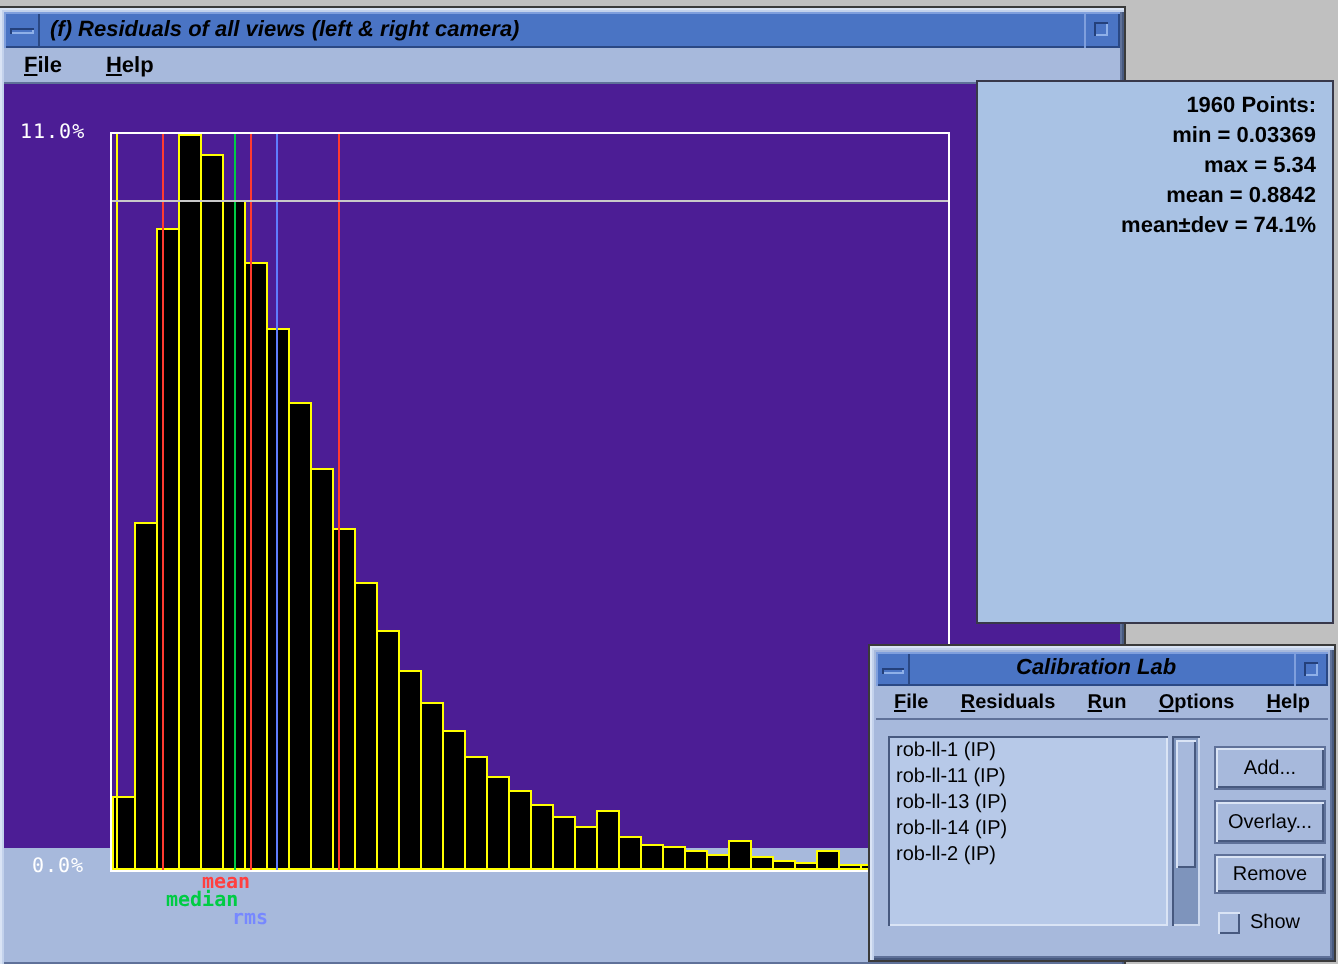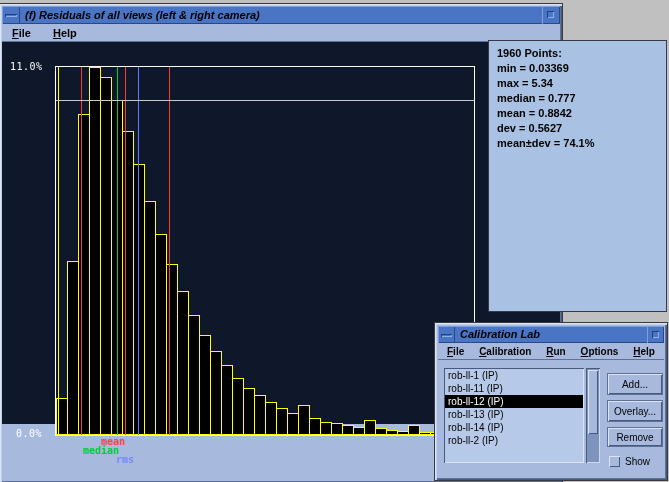--- a/index.html
+++ b/index.html
@@ -46,21 +46,21 @@
     display:inline-block; font:bold 11px "Liberation Sans",sans-serif;
     color:#000; cursor:pointer; padding:0 2px;
   }
   .menu-item::first-letter { text-decoration:underline; }
 
   
   #main-win { left:0; top:4px; width:562px; height:479px; }
   #main-win .titlebar { left:2px; top:2px; right:2px; }
   #main-win .menubar  { left:2px; top:20px; right:2px; height:18px; gap:18px; padding-left:8px; }
   #chart-content {
-    position:absolute; left:2px; top:38px; width:558px; height:382px; background:#0f172a;
+    position:absolute; left:2px; top:38px; width:558px; height:382px; background:#4c1d95;
   }
   #plot {
     position:absolute; left:53px; top:24px; width:418px; height:368px;
     border:1px solid #ffffff; overflow:hidden;
   }
   .bar {
     position:absolute; bottom:0; background:#000;
     border:1px solid #ffff00; box-sizing:border-box;
   }
   .marker { position:absolute; top:0; bottom:0; width:1px; }
@@ -74,26 +74,26 @@
   #marker-labels { position:absolute; left:0; top:394px; width:300px; height:32px; }
   .mlabel { position:absolute; font:bold 10px "DejaVu Sans Mono",monospace; white-space:nowrap; }
 
   
   #stats-panel {
     position:absolute; left:488px; top:40px; width:179px; height:272px;
     background:#a9c2e4; border:1px solid #38384a; box-sizing:border-box;
     padding:5px 8px; z-index:5;
   }
   .stat-line {
-    font:bold 11px/15px "Liberation Sans",sans-serif; color:#000; white-space:nowrap;
+    font:bold 11px/15px "Liberation Sans",sans-serif; color:#000; white-space:nowrap;text-align:right;
   }
 
   
   #calib-win { left:435px; top:323px; width:232px; height:157px; z-index:10; }
-  #calib-win .titlebar { height:17px; }
+  #calib-win .titlebar { height:17px;gap:48px; }
   #calib-win .titlebar .wtitle { line-height:17px; font-size:11px; }
   #calib-win .wbtn { flex:0 0 17px; width:17px; }
   #calib-win .menubar {
     left:3px; top:20px; right:3px; height:17px;
     justify-content:space-between; padding:0 7px;
   }
   #calib-win .menu-item { font-size:10px; }
   #calib-body { position:absolute; left:3px; top:37px; right:3px; bottom:3px; }
   #listbox {
     position:absolute; left:6px; top:8px; width:140px; height:95px;
@@ -208,48 +208,45 @@
           <span class="mlabel" style="color: rgb(0, 204, 68); left: 81px; top: 9px;">median</span>
           <span class="mlabel" style="color: rgb(119, 136, 255); left: 114px; top: 18px;">rms</span>
         </div>
     </div>
   </div>
 
   <div id="stats-panel">
     <div class="stat-line">1960 Points:</div>
     <div class="stat-line">min = 0.03369</div>
     <div class="stat-line">max = 5.34</div>
-    <div class="stat-line">median = 0.777</div>
     <div class="stat-line">mean = 0.8842</div>
-    <div class="stat-line">dev = 0.5627</div>
     <div class="stat-line">mean±dev = 74.1%</div>
   </div>
 
   <div id="calib-win" class="mwin">
     <div class="titlebar">
       <div class="wbtn">
         <div class="dash"></div>
       </div>
       <div class="wtitle">Calibration Lab</div>
       <div class="wbtn">
         <div class="sq"></div>
       </div>
     </div>
     <div class="menubar">
       <span class="menu-item">File</span>
-      <span class="menu-item">Calibration</span>
+      <span class="menu-item">Residuals</span>
       <span class="menu-item">Run</span>
       <span class="menu-item">Options</span>
       <span class="menu-item">Help</span>
     </div>
     <div id="calib-body">
       <div id="listbox">
         <div class="list-item">rob-ll-1 (IP)</div>
         <div class="list-item">rob-ll-11 (IP)</div>
-        <div class="list-item selected">rob-ll-12 (IP)</div>
         <div class="list-item">rob-ll-13 (IP)</div>
         <div class="list-item">rob-ll-14 (IP)</div>
         <div class="list-item">rob-ll-2 (IP)</div>
       </div>
       <div id="vscroll">
         <div id="vthumb"></div>
       </div>
       <button id="btn-add" class="mbtn">Add...</button>
       <button id="btn-overlay" class="mbtn">Overlay...</button>
       <button id="btn-remove" class="mbtn">Remove</button>

